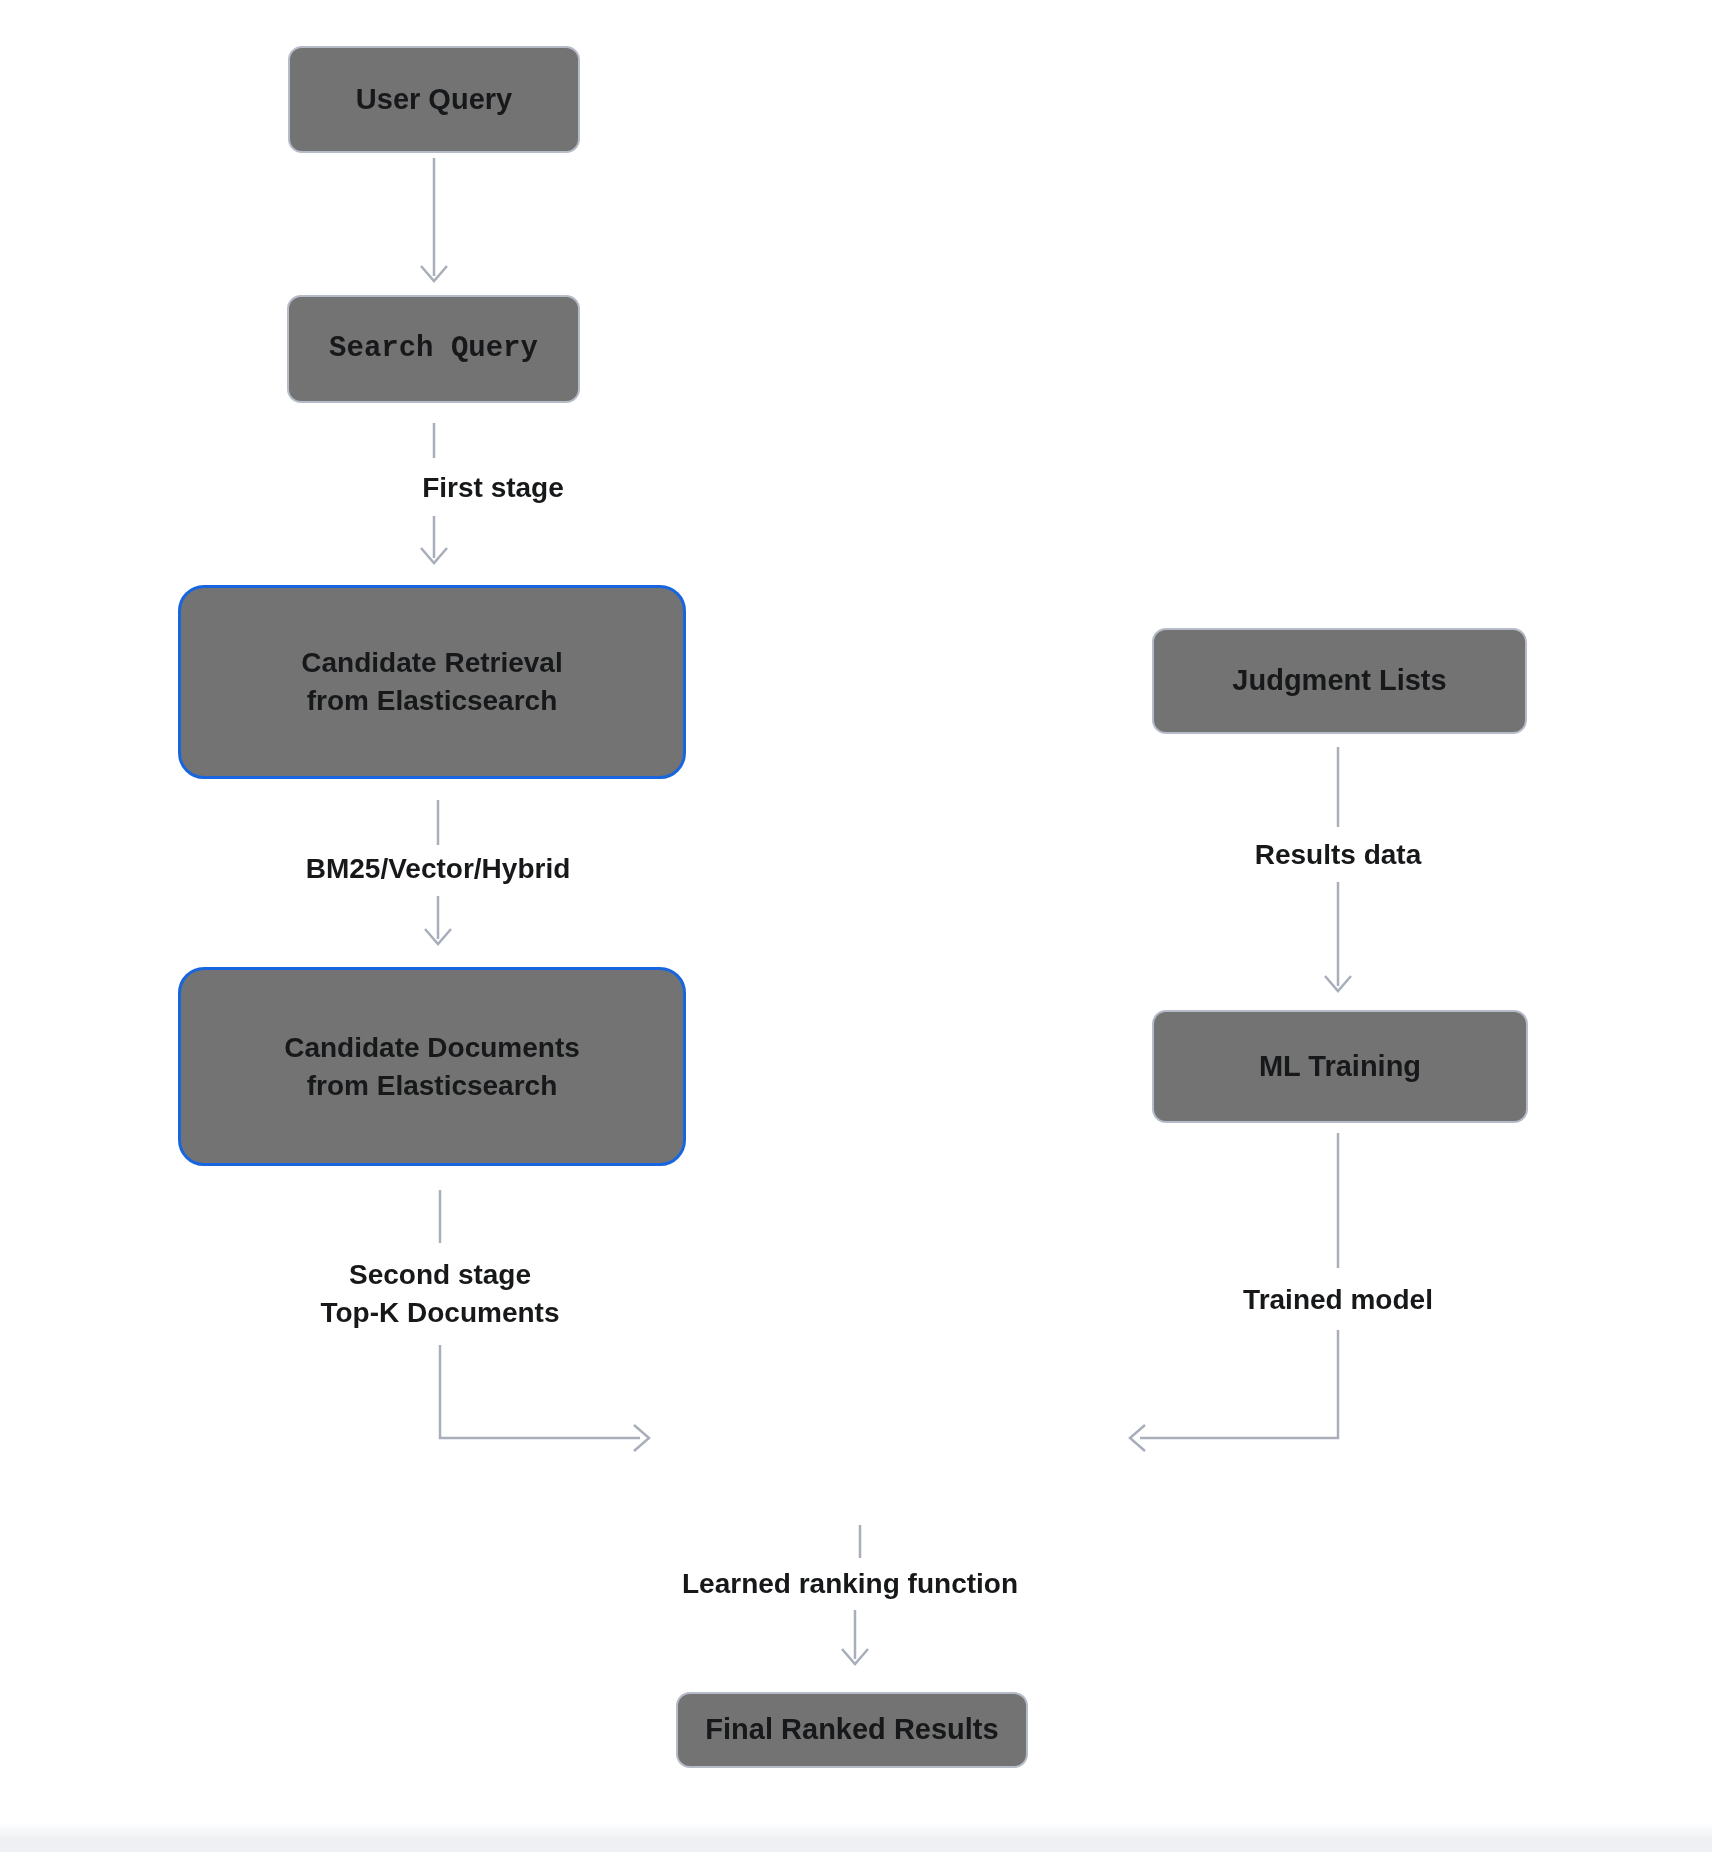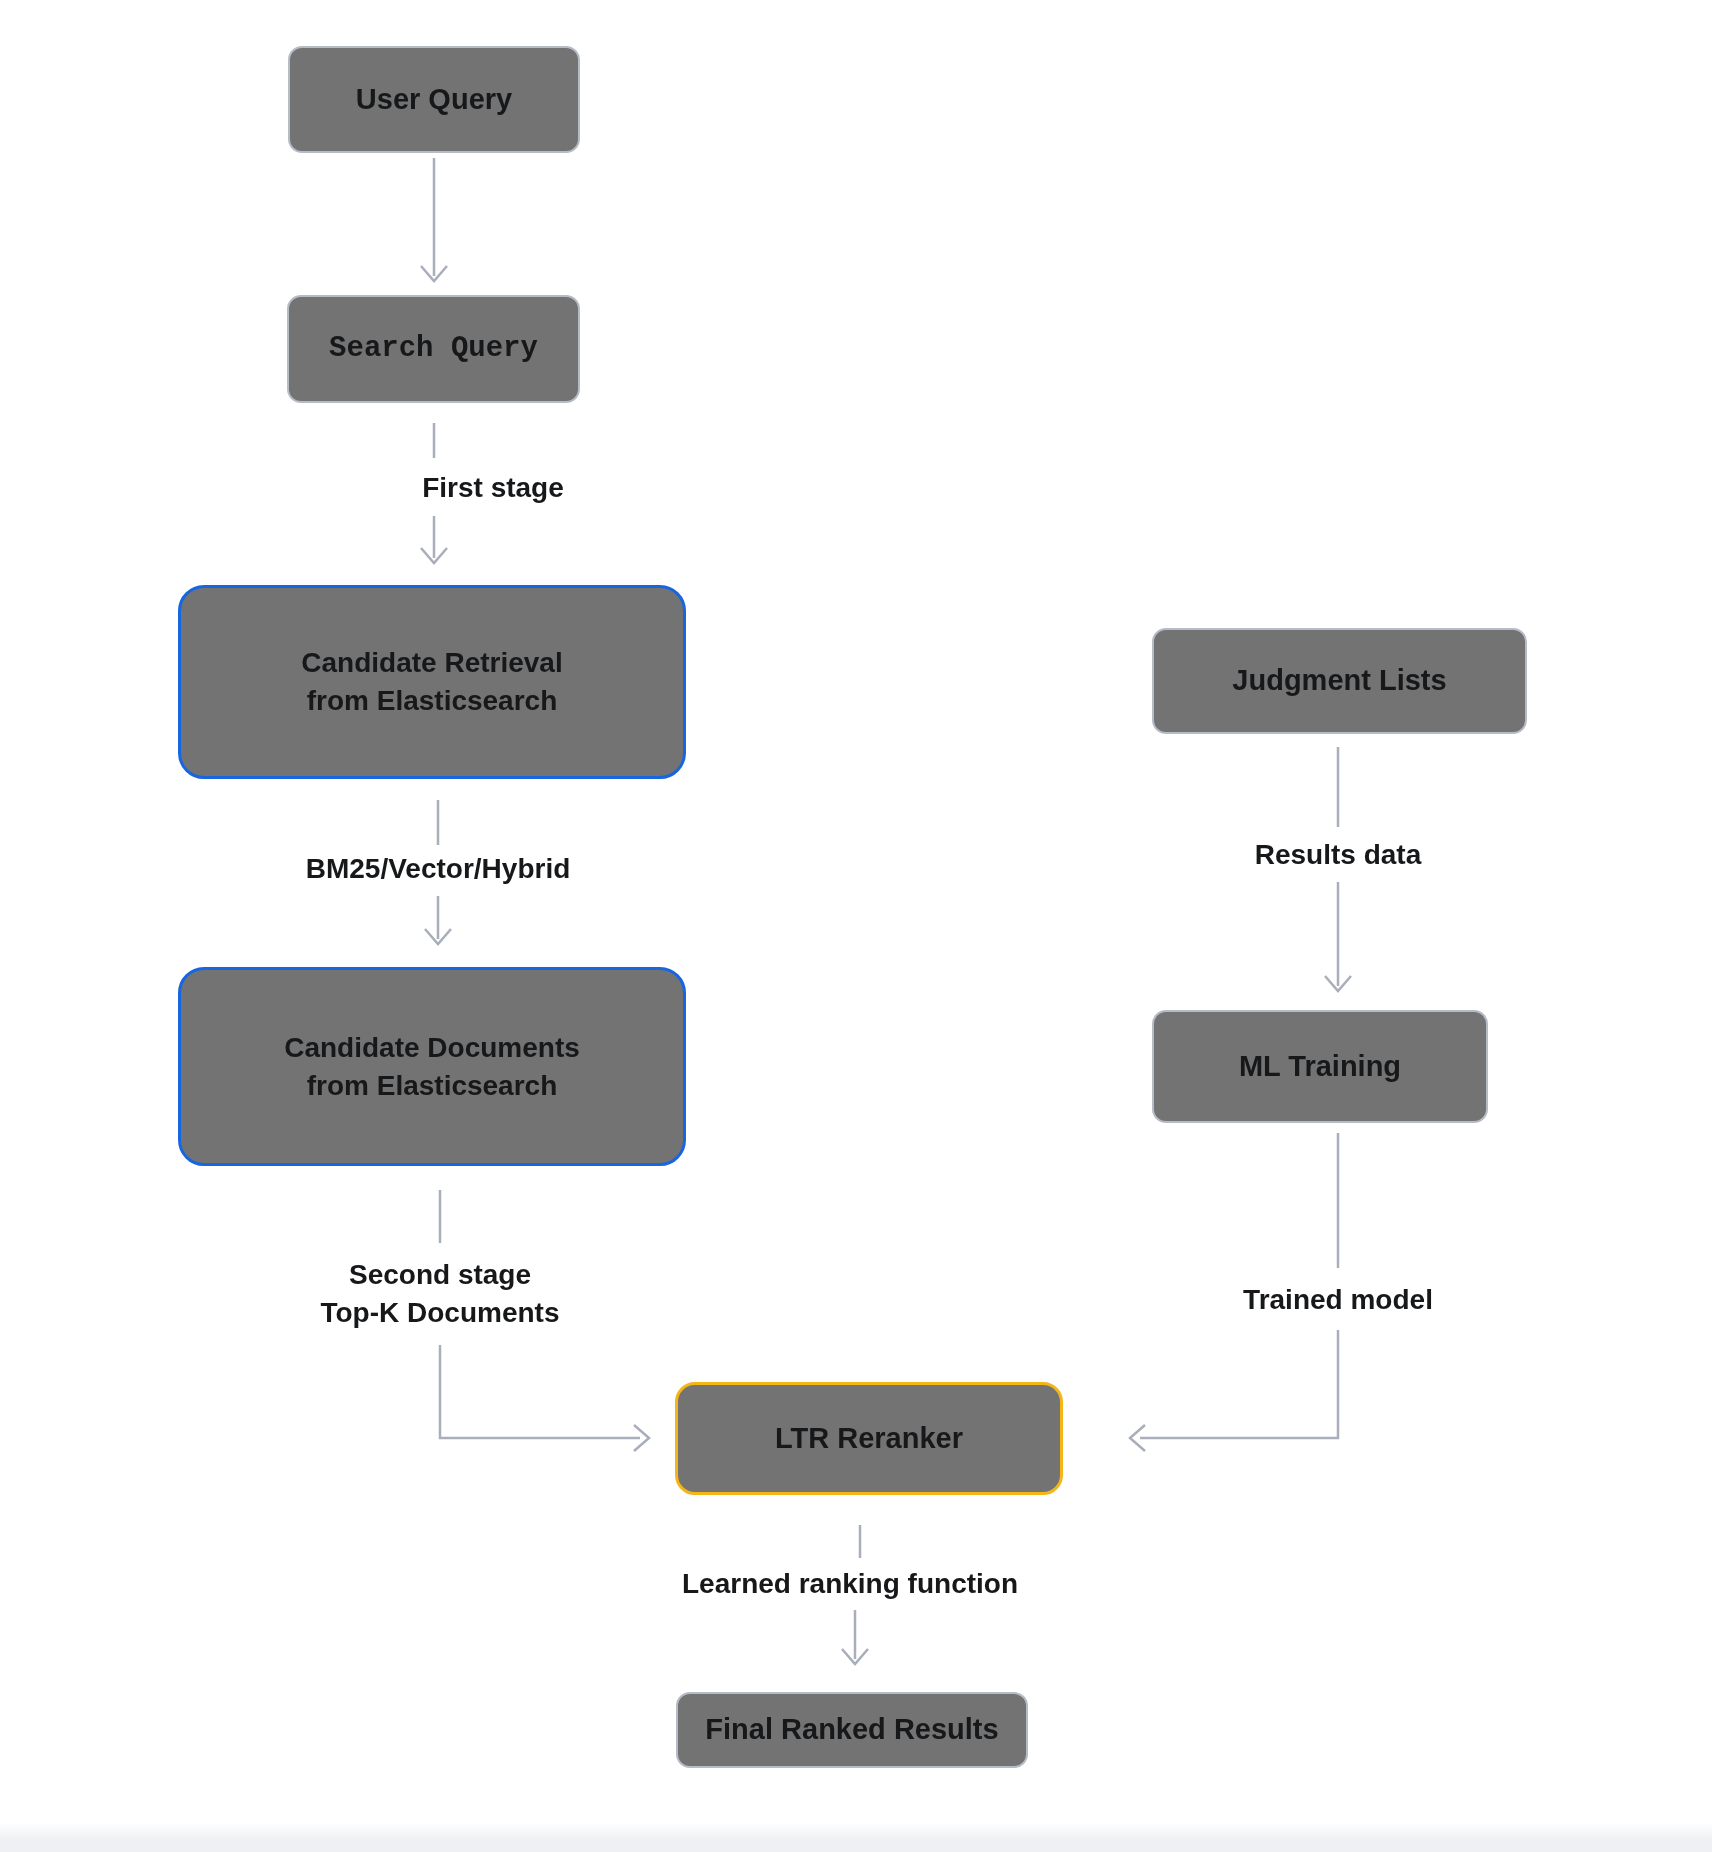--- a/index.html
+++ b/index.html
@@ -63,21 +63,21 @@
     text-align: center;
     line-height: 1.34;
     white-space: nowrap;
   }
   
   #n-user-query        { left: 288px;  top: 46px;   width: 292px; height: 107px; }
   #n-search-query      { left: 287px;  top: 295px;  width: 293px; height: 108px; font-family: Liberation Mono, monospace; }
   #n-candidate-retrieval { left: 178px; top: 585px; width: 508px; height: 194px; }
   #n-candidate-documents { left: 178px; top: 967px; width: 508px; height: 199px; }
   #n-judgment-lists    { left: 1152px; top: 628px;  width: 375px; height: 106px; }
-  #n-ml-training       { left: 1152px; top: 1010px; width: 336px; height: 113px; }
+  #n-ml-training       { left: 1152px; top: 1010px; width: 376px; height: 113px; }
   #n-ltr-reranker      { left: 675px;  top: 1382px; width: 388px; height: 113px; }
   #n-final-ranked-results { left: 676px; top: 1692px; width: 352px; height: 76px; }
   
   #l-first-stage   { left: 450px;  top: 488px; margin-left: 43px; }
   #l-retrieval-method { left: 438px; top: 869px; }
   #l-second-stage  { left: 440px;  top: 1294px; }
   #l-training-data { left: 1338px; top: 855px; }
   #l-trained-model { left: 1338px; top: 1300px; }
   #l-learned-ranking { left: 850px; top: 1584px; }
   #bottom-strip {
@@ -157,23 +157,20 @@
   </div>
 
   <div class="node" id="n-judgment-lists">
     <span>Judgment Lists</span>
   </div>
 
   <div class="node" id="n-ml-training">
     <span>ML Training</span>
   </div>
 
-  <div class="node yellow" id="n-ltr-reranker">
-    <span>LTR Reranker</span>
-  </div>
 
   <div class="node" id="n-final-ranked-results">
     <span>Final Ranked Results</span>
   </div>
 
   <div class="edge-label" id="l-first-stage">
     <span>First stage</span>
   </div>
 
   <div class="edge-label" id="l-retrieval-method">

